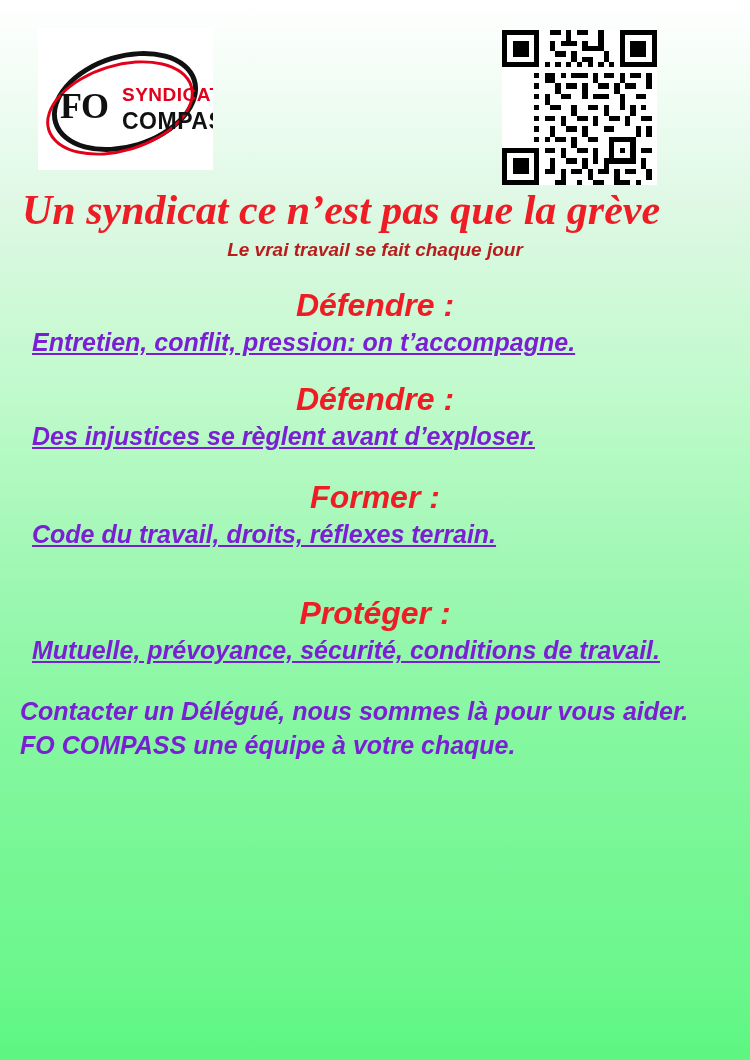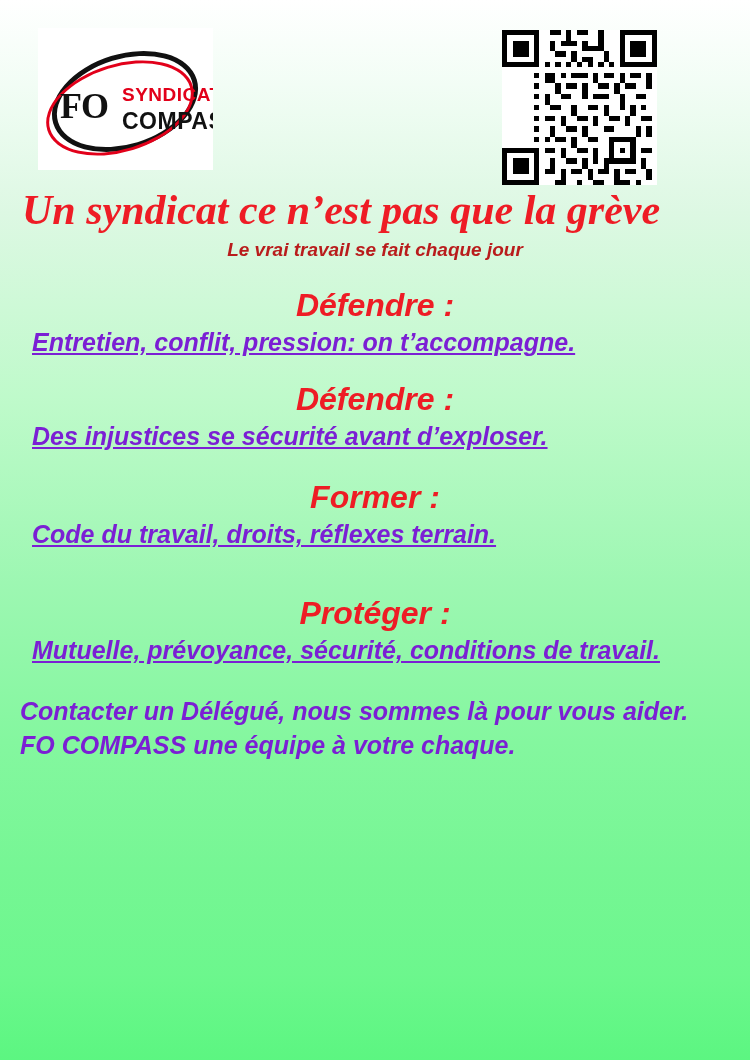--- a/index.html
+++ b/index.html
@@ -331,21 +331,21 @@
 
   <div class="sections">
 
     <div class="section s1">
       <h2 class="section-heading">Défendre :</h2>
       <p class="section-body">Entretien, conflit, pression: on t’accompagne.</p>
     </div>
 
     <div class="section s2">
       <h2 class="section-heading">Défendre :</h2>
-      <p class="section-body">Des injustices se sécurité avant d’exploser.</p>
+      <p class="section-body">Des injustices se règlent avant d’exploser.</p>
     </div>
 
     <div class="section s3">
       <h2 class="section-heading">Former :</h2>
       <p class="section-body">Code du travail, droits, réflexes terrain.</p>
     </div>
 
     <div class="section s4">
       <h2 class="section-heading">Protéger :</h2>
       <p class="section-body">Mutuelle, prévoyance, sécurité, conditions de travail.</p>

